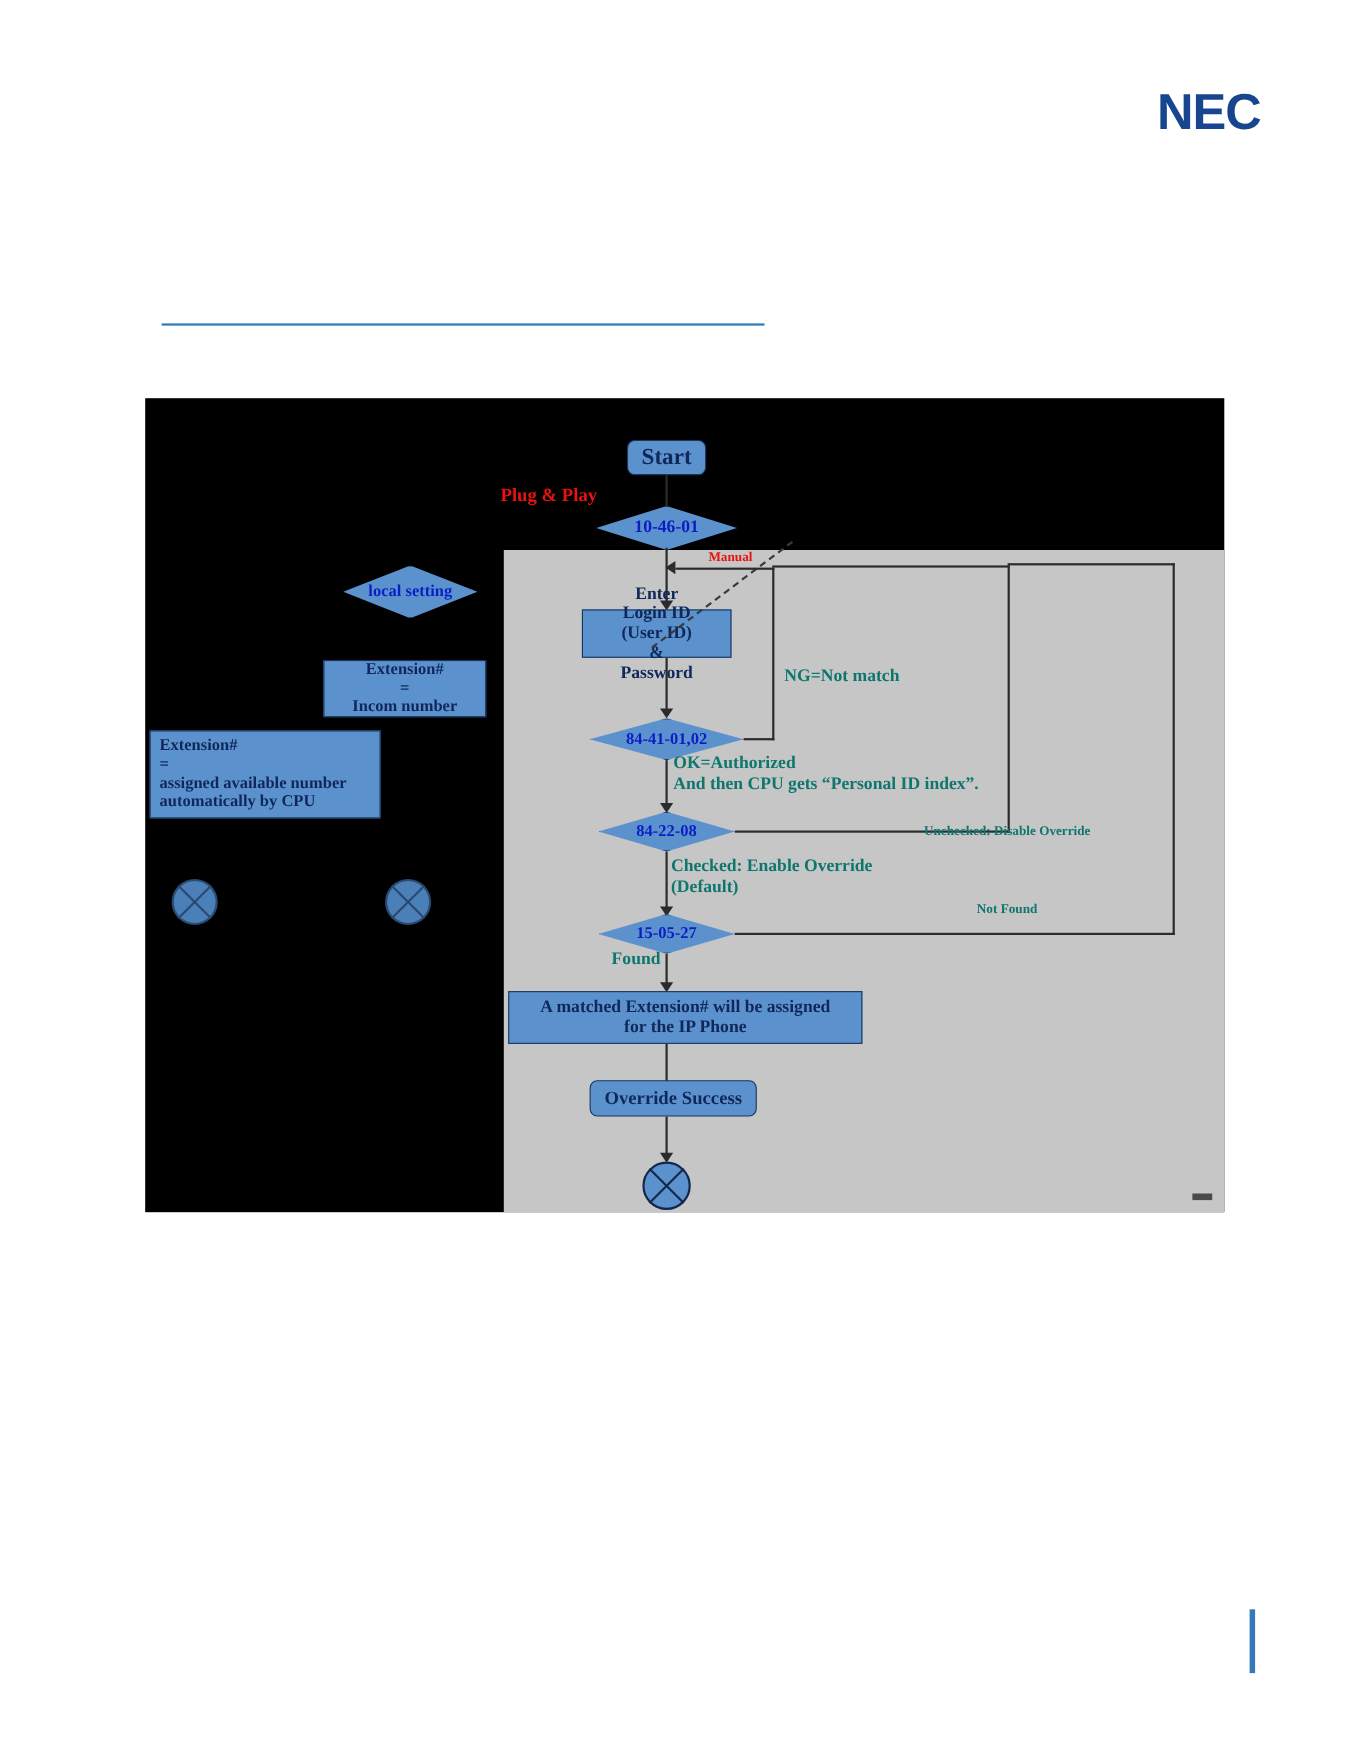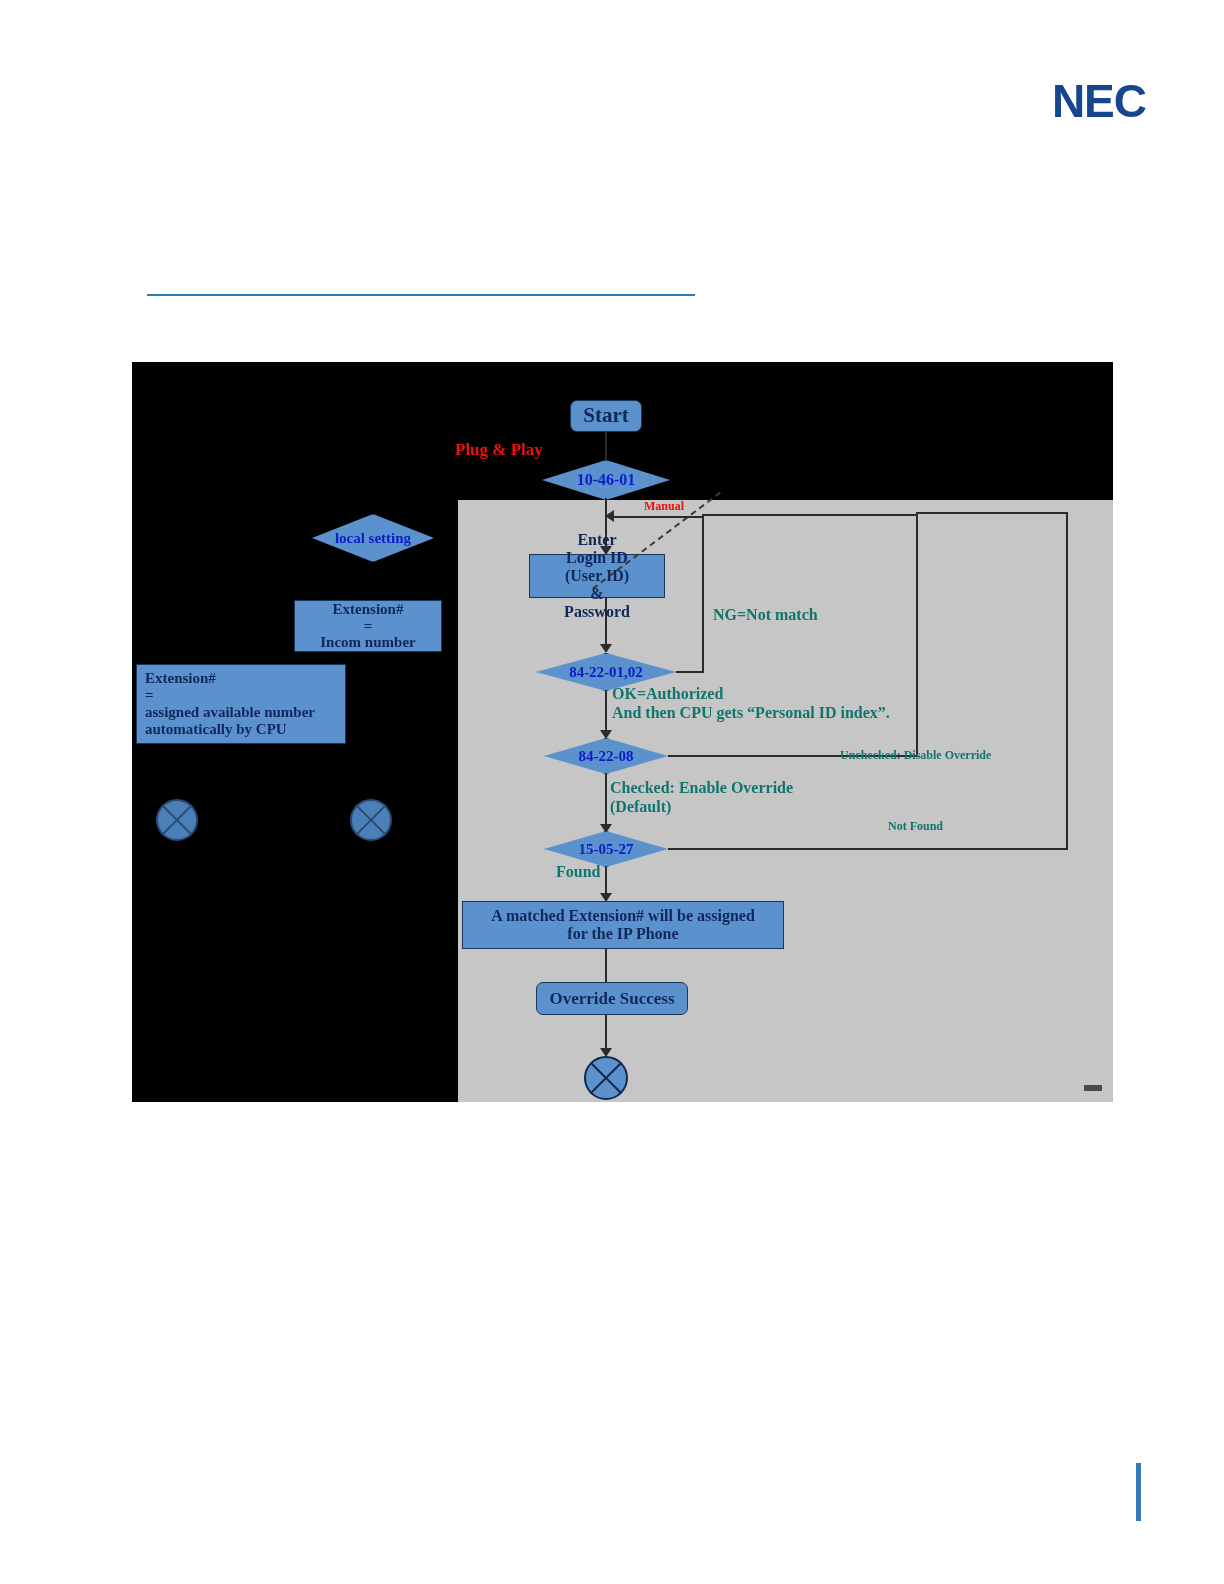--- a/index.html
+++ b/index.html
@@ -171,21 +171,21 @@
 Login ID (User ID) &amp; Password</div>
     </div>
 
     <div class="dashed" style="left:460px;top:226px;width:160px;transform:rotate(-37deg);"></div>
 
     <div class="ln lnv" style="left:473px;top:236px;height:52px;"></div>
     <div class="arrow-down" style="left:468px;top:282px;"></div>
 
     <div class="diamond" style="left:404px;top:291px;width:140px;height:38px;">
       <div class="dshape"></div>
-      <div class="dtext" style="font-size:15px;">84-22-01,02</div>
+      <div class="dtext" style="font-size:15px;">84-41-01,02</div>
     </div>
 
     <div class="ln lnh" style="left:544px;top:309px;width:28px;"></div>
     <div class="ln lnv" style="left:570px;top:154px;height:157px;"></div>
     <div class="ln lnh" style="left:482px;top:154px;width:90px;"></div>
     <div class="arrow-left" style="left:473px;top:148px;"></div>
 
     <div class="lbl" style="left:581px;top:243px;font-size:16px;">NG=Not match</div>
 
     <div class="lbl" style="left:480px;top:322px;font-size:16px;">OK=Authorized

